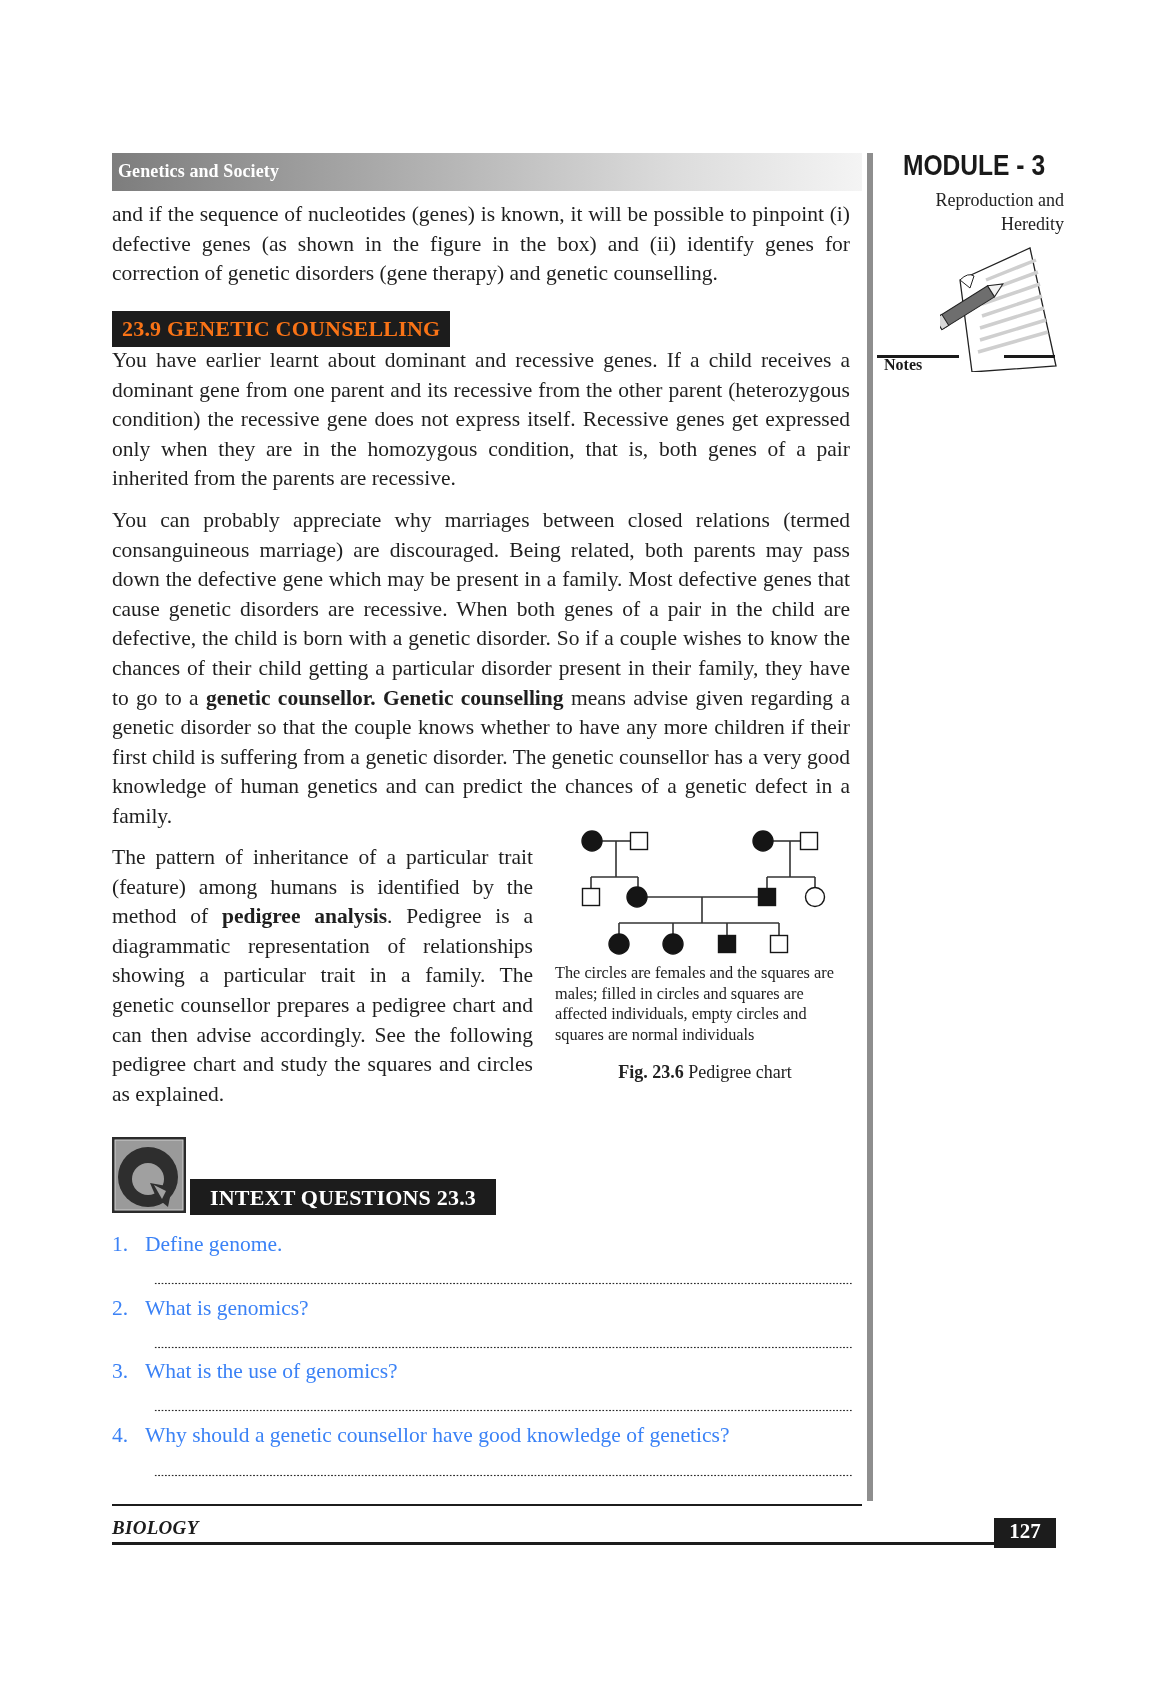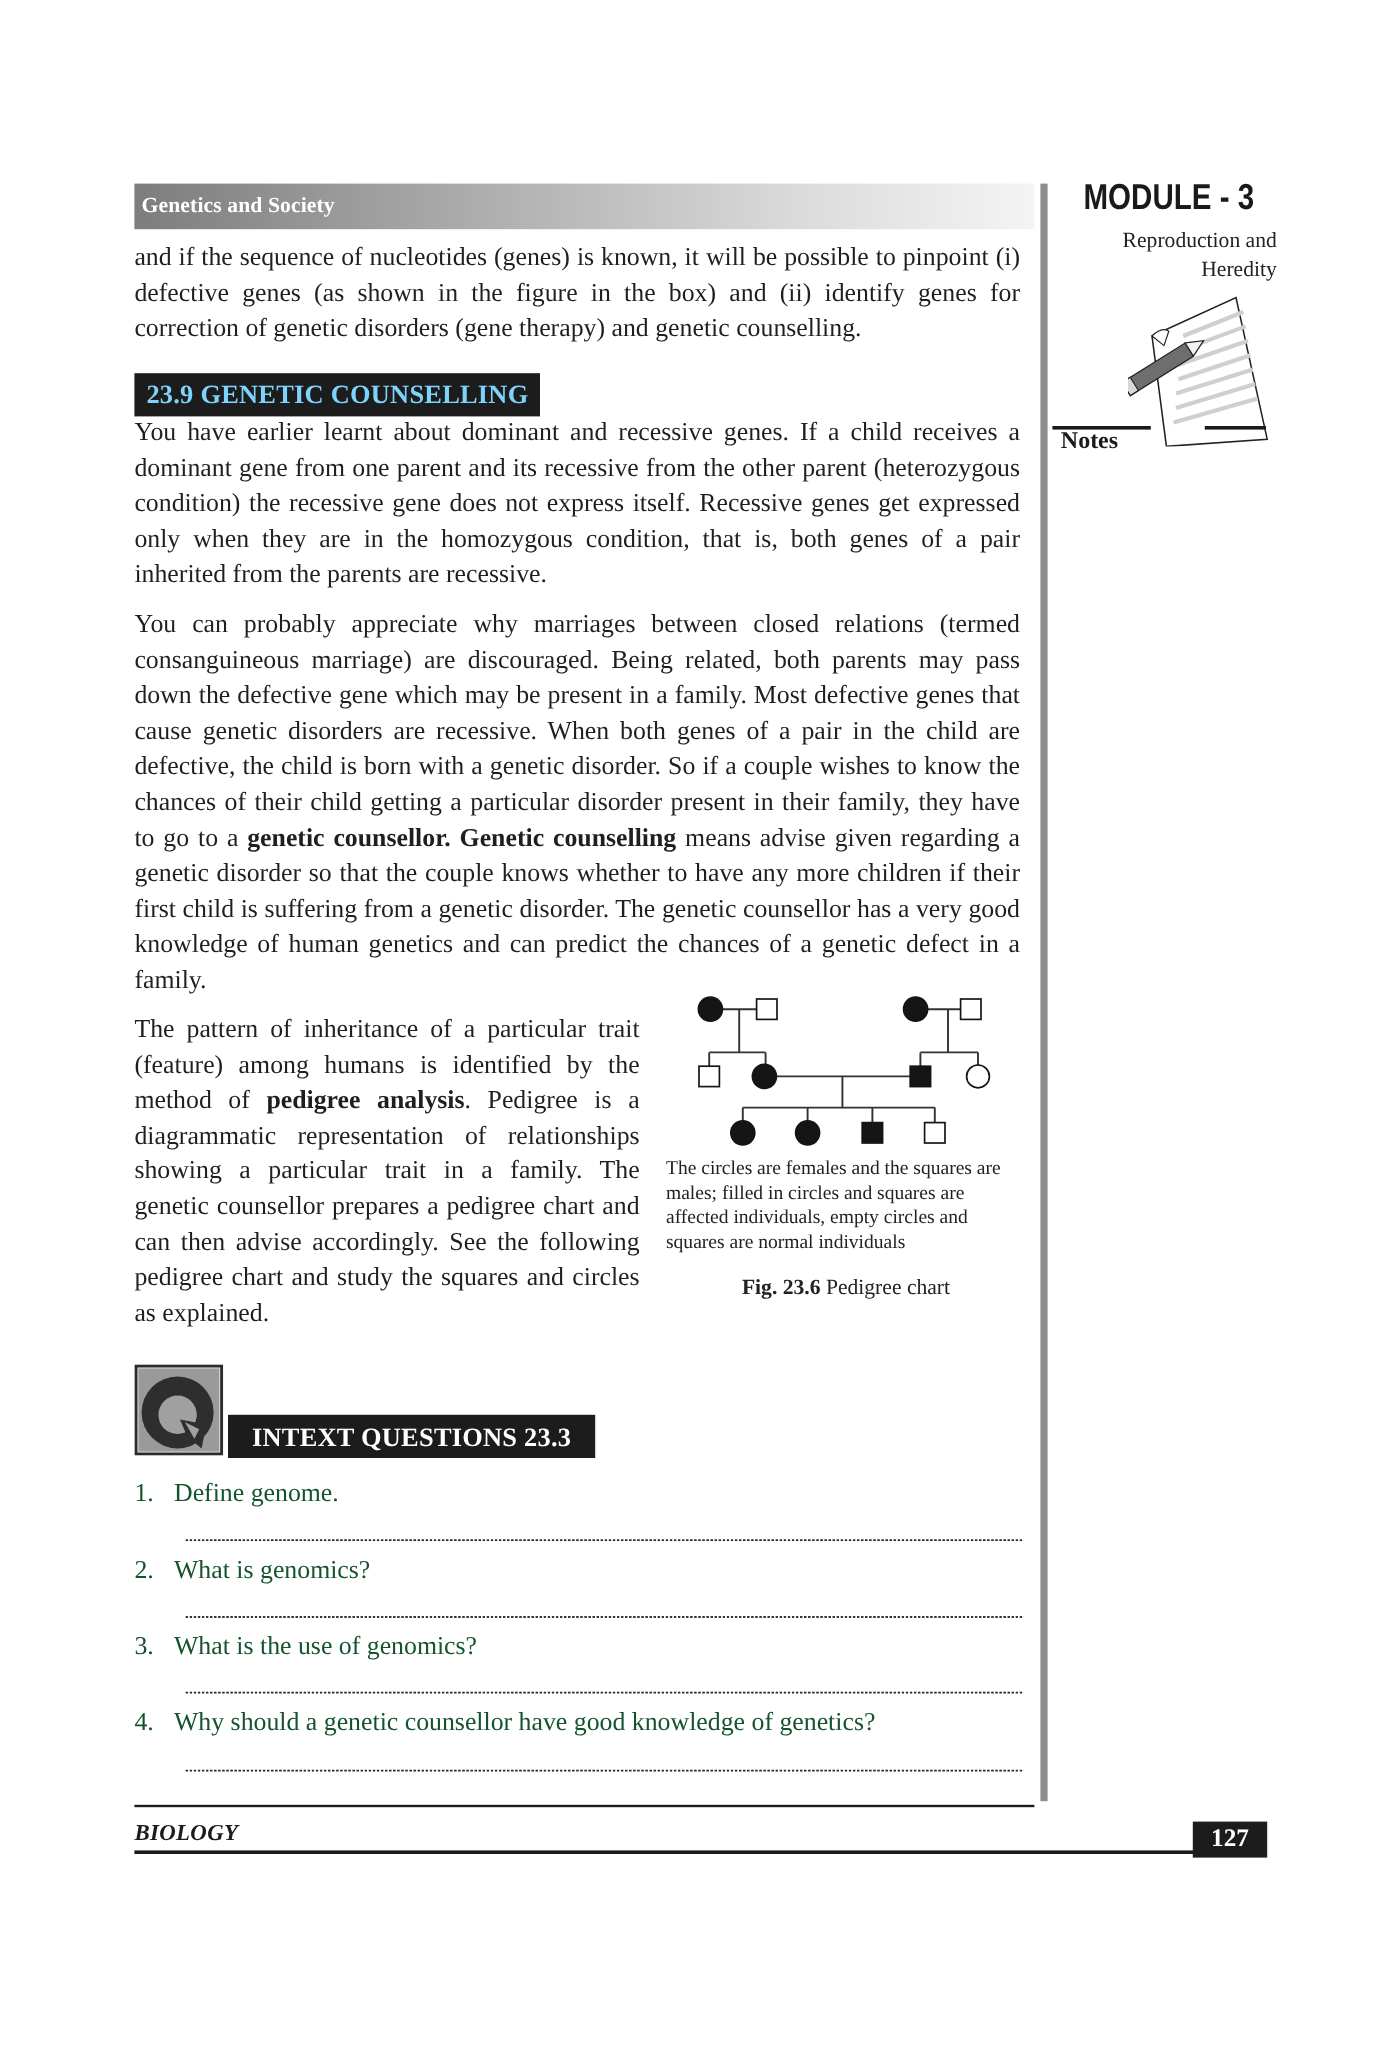--- a/index.html
+++ b/index.html
@@ -15,43 +15,43 @@
 
   .side-bar { left: 867px; top: 153px; width: 6px; height: 1348px; background: #8e8e8e; }
 
   .module-title { left: 884px; top: 148px; width: 180px; text-align: center;
     font-family: "Liberation Sans", "DejaVu Sans", sans-serif; font-weight: bold;
     font-size: 30px; transform: scaleX(0.82); transform-origin: center; color: #1a1a1a; }
   .module-sub { left: 884px; top: 188px; width: 180px; text-align: right; font-size: 18px; line-height: 24px; color: #222; }
 
   .notes-rule-l { left: 877px; top: 355px; width: 82px; height: 3px; background: #1a1a1a; }
   .notes-rule-r { left: 1004px; top: 355px; width: 51px; height: 3px; background: #1a1a1a; }
-  .notes-label { left: 884px; top: 356px; font-size: 20px; font-weight: bold; color: #1a1a1a; }
+  .notes-label { left: 884px; top: 356px; font-size: 16px; font-weight: bold; color: #1a1a1a; }
   .notes-icon { left: 940px; top: 240px; width: 120px; height: 132px; }
 
   
   .para { left: 112px; width: 738px; font-size: 21.5px; line-height: 29.6px; text-align: justify; color: #1f1f1f; }
   .para b { font-weight: bold; }
   .para-narrow { width: 421px; }
 
-  .section-heading { left: 112px; top: 311px; height: 36px; padding: 0 10px; background: #1c1c1c; color: #7dd3fc;
+  .section-heading { left: 112px; top: 311px; height: 36px; padding: 0 10px; background: #1c1c1c; color: #f97316;
     font-size: 22px; font-weight: bold; line-height: 36px; letter-spacing: 0.2px; }
 
   
   .pedigree { left: 570px; top: 822px; width: 270px; height: 140px; }
   .ped-caption { left: 555px; top: 963px; width: 300px; font-size: 16.3px; line-height: 20.5px; color: #222; }
   .fig-caption { left: 555px; top: 1062px; width: 300px; text-align: center; font-size: 18px; color: #222; }
   .fig-caption b { font-weight: bold; }
 
   
   .q-icon { left: 112px; top: 1137px; width: 74px; height: 76px; }
   .intext-heading { left: 190px; top: 1179px; height: 36px; padding: 0 20px; background: #1c1c1c; color: #fff;
     font-size: 22px; font-weight: bold; line-height: 37px; letter-spacing: 0.2px; }
 
-  .q-row { left: 112px; width: 740px; font-size: 21.5px; color: #14532d; }
+  .q-row { left: 112px; width: 740px; font-size: 21.5px; color: #3b82f6; }
   .q-num { display: inline-block; width: 33px; }
   .q-dots { left: 154px; width: 699px; height: 3px;
     background-image: radial-gradient(circle, #2a2a2a 0.9px, transparent 1.1px);
     background-size: 3.4px 3px; background-repeat: repeat-x; }
 
   .footer-thin { left: 112px; top: 1504px; width: 750px; height: 2px; background: #1c1c1c; }
   .footer-label { left: 112px; top: 1517px; font-size: 19px; font-style: italic; font-weight: bold; color: #1c1c1c; letter-spacing: 0.3px; }
   .footer-thick { left: 112px; top: 1542px; width: 884px; height: 3px; background: #1c1c1c; }
   .page-num { left: 994px; top: 1518px; width: 62px; height: 30px; background: #1c1c1c; color: #fff;
     font-size: 21px; font-weight: bold; text-align: center; line-height: 27px; }

